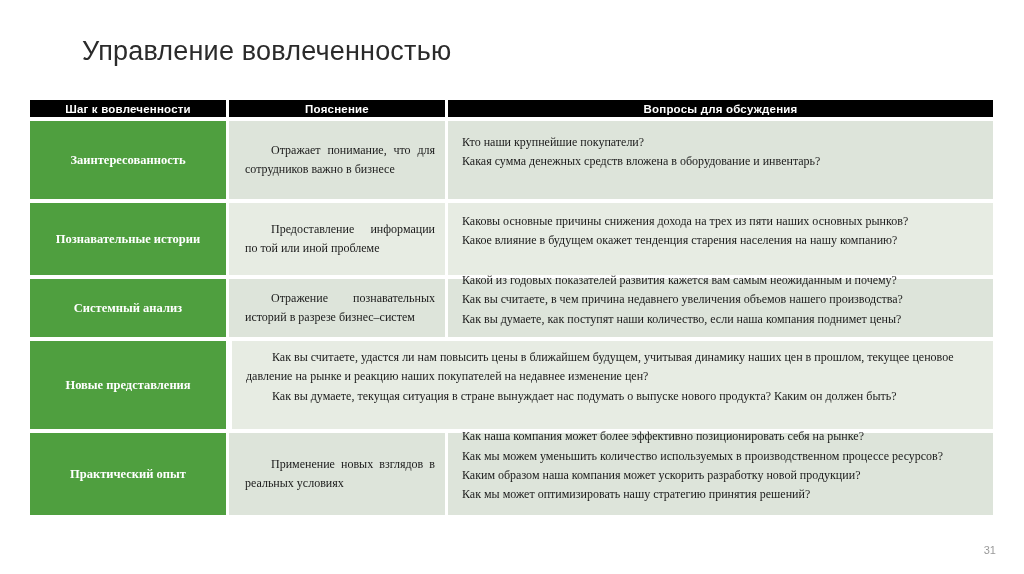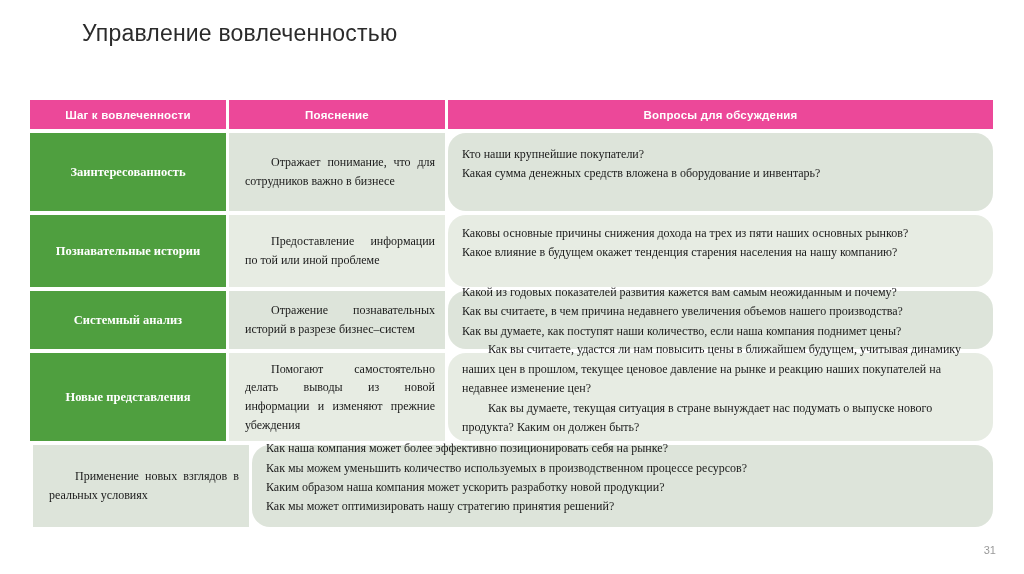--- a/index.html
+++ b/index.html
@@ -19,23 +19,23 @@
     position: absolute;
     left: 0; top: 0;
     width: 1024px;
     height: 574px;
     background: #ffffff;
   }
 
   #slide-title {
     position: absolute;
     left: 82px;
-    top: 20px;
+    top: 36px;
     font-family: "Liberation Sans", sans-serif;
-    font-size: 23px;
+    font-size: 27px;
     font-weight: 400;
     color: #2b2b2b;
     letter-spacing: 0.2px;
     white-space: nowrap;
   }
 
   #table {
     position: absolute;
     left: 30px;
     top: 100px;
@@ -49,22 +49,22 @@
     box-sizing: border-box;
   }
 
   .c1 { width: 196px; flex: 0 0 196px; }
   .gap { width: 3px; flex: 0 0 3px; background: #ffffff; }
   .c2 { width: 216px; flex: 0 0 216px; }
   .c3 { flex: 1 1 auto; }
 
   
   #header-row .cell {
-    background: #ec4899;
-    height: 29px;
+    background: #000000;
+    height: 17px;
     display: flex;
     align-items: center;
     justify-content: center;
     font-family: "Liberation Sans", sans-serif;
     font-weight: bold;
     font-size: 11.5px;
     color: #ffffff;
     letter-spacing: 0.2px;
   }
 
@@ -100,21 +100,20 @@
     text-align-last: left;
     text-indent: 26px;
   }
 
   
   .q-cell {
     display: flex;
     align-items: center;
     box-sizing: border-box;
     padding: 6px 10px 22px 14px;
-    border-radius: 18px;
   }
   .q-inner {
     width: 100%;
     font-family: "Liberation Serif", serif;
     font-size: 12px;
     color: #1a1a1a;
     line-height: 1.62;
   }
   .q-line { display: block; }
   .q-indent { text-indent: 26px; }
@@ -189,32 +188,30 @@
             <div class="q-inner">
               <div class="q-line">Какой из годовых показателей развития кажется вам самым неожиданным и почему?</div>
               <div class="q-line">Как вы считаете, в чем причина недавнего увеличения объемов нашего производства?</div>
               <div class="q-line">Как вы думаете, как поступят наши количество, если наша компания поднимет цены?</div>
             </div>
           </div>
         </div>
         <div class="row shade-b" style="height: 88px;">
           <div class="step-cell c1">Новые представления</div>
           <div class="gap"></div>
-          <div class="expl-cell c2">
-            <div class="expl-inner">Помогают самостоятельно делать выводы из новой информации  и изменяют прежние убеждения</div>
-          </div>
           <div class="gap"></div>
           <div class="q-cell c3">
             <div class="q-inner">
               <div class="q-line q-indent">Как вы считаете, удастся ли нам повысить цены в ближайшем будущем, учитывая динамику наших цен в прошлом, текущее ценовое давление на рынке и реакцию наших покупателей на недавнее изменение цен?</div>
               <div class="q-line q-indent">Как вы думаете, текущая ситуация в стране вынуждает нас подумать о выпуске нового продукта? Каким он должен быть?</div>
             </div>
           </div>
         </div>
         <div class="row shade-a" style="height: 82px;">
+          <div class="step-cell c1">Практический опыт</div>
           <div class="gap"></div>
           <div class="expl-cell c2">
             <div class="expl-inner">Применение новых взглядов в реальных условиях</div>
           </div>
           <div class="gap"></div>
           <div class="q-cell c3">
             <div class="q-inner">
               <div class="q-line">Как наша компания может более эффективно позиционировать себя на рынке?</div>
               <div class="q-line">Как мы можем уменьшить количество используемых в производственном процессе ресурсов?</div>
               <div class="q-line">Каким образом наша компания может ускорить разработку новой продукции?</div>

